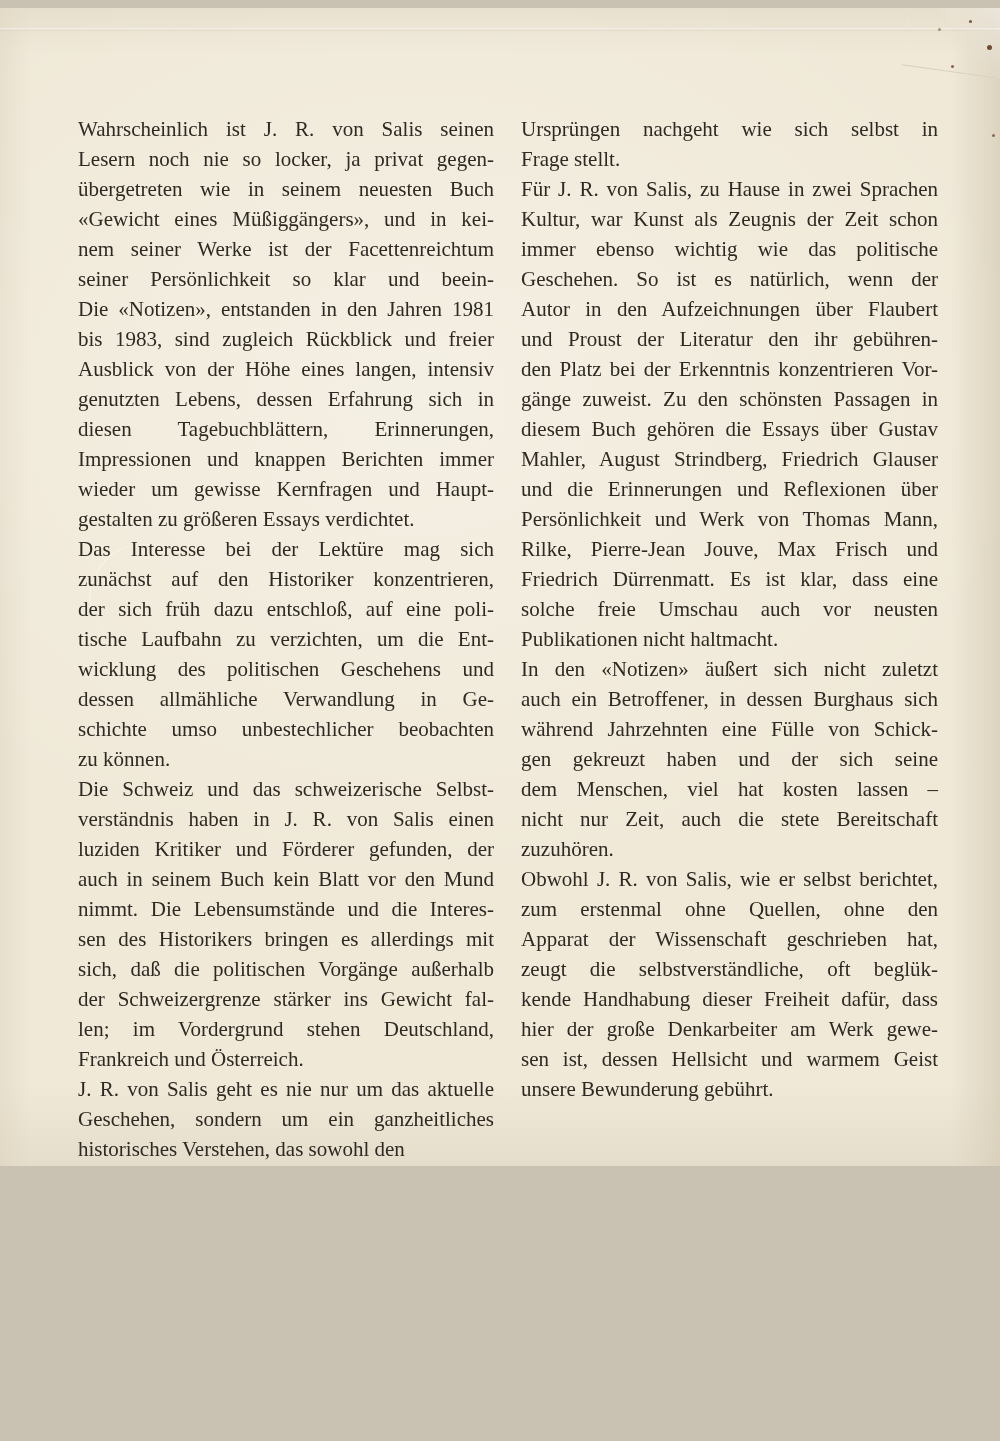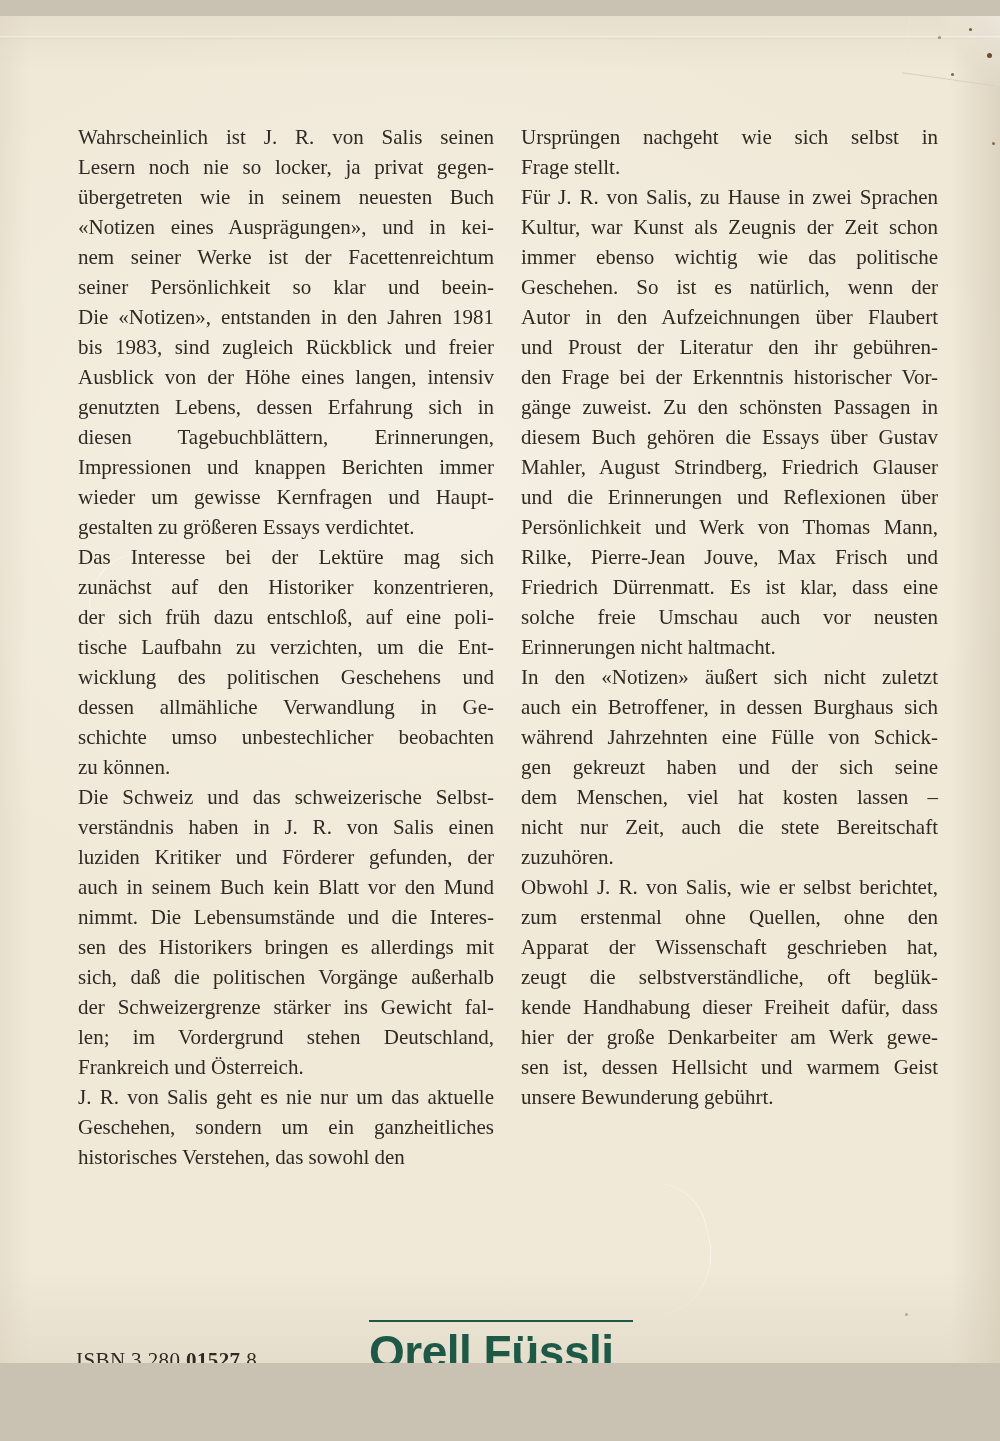--- a/index.html
+++ b/index.html
@@ -1,20 +1,20 @@
 <!DOCTYPE html>
 <html><head>
 <meta charset="utf-8">
 <style>
   html, body { margin: 0; padding: 0; background: #c9c2b2; }
   .page {
     position: relative;
     width: 1000px;
-    height: 1347px;
-    margin: 16px auto;
+    height: 1158px;
+    margin: 8px auto;
     background: #f0e9d8;
     overflow: hidden;
     font-family: "Liberation Serif", serif;
     color: #2e2a23;
   }
   
   .vignette {
     position: absolute; inset: 0; z-index: 0; pointer-events: none;
     background:
       radial-gradient(ellipse 900px 700px at 42% 34%, rgba(255,255,255,0.30), rgba(255,255,255,0) 70%),
@@ -100,21 +100,21 @@
   <div class="corner-fold"></div>
   <div class="specks"></div>
   <div class="scratch"></div>
   <div class="scratch2"></div>
 
   <div class="col col-left">
       <div class="para">
         <div class="line">Wahrscheinlich ist J. R. von Salis seinen</div>
         <div class="line">Lesern noch nie so locker, ja privat gegen-</div>
         <div class="line">übergetreten wie in seinem neuesten Buch</div>
-        <div class="line">«Notizen eines Ausprägungen», und in kei-</div>
+        <div class="line">«Gewicht eines Müßiggängers», und in kei-</div>
         <div class="line">nem seiner Werke ist der Facettenreichtum</div>
         <div class="line">seiner Persönlichkeit so klar und beein-</div>
       </div>
       <div class="para">
         <div class="line">Die «Notizen», entstanden in den Jahren 1981</div>
         <div class="line">bis 1983, sind zugleich Rückblick und freier</div>
         <div class="line">Ausblick von der Höhe eines langen, intensiv</div>
         <div class="line">genutzten Lebens, dessen Erfahrung sich in</div>
         <div class="line">diesen Tagebuchblättern, Erinnerungen,</div>
         <div class="line">Impressionen und knappen Berichten immer</div>
@@ -154,30 +154,30 @@
         <div class="line">Ursprüngen nachgeht wie sich selbst in</div>
         <div class="line para-end">Frage stellt.</div>
       </div>
       <div class="para">
         <div class="line">Für J. R. von Salis, zu Hause in zwei Sprachen</div>
         <div class="line">Kultur, war Kunst als Zeugnis der Zeit schon</div>
         <div class="line">immer ebenso wichtig wie das politische</div>
         <div class="line">Geschehen. So ist es natürlich, wenn der</div>
         <div class="line">Autor in den Aufzeichnungen über Flaubert</div>
         <div class="line">und Proust der Literatur den ihr gebühren-</div>
-        <div class="line">den Frage bei der Erkenntnis historischer Vor-</div>
+        <div class="line">den Platz bei der Erkenntnis konzentrieren Vor-</div>
         <div class="line">gänge zuweist. Zu den schönsten Passagen in</div>
         <div class="line">diesem Buch gehören die Essays über Gustav</div>
         <div class="line">Mahler, August Strindberg, Friedrich Glauser</div>
         <div class="line">und die Erinnerungen und Reflexionen über</div>
         <div class="line">Persönlichkeit und Werk von Thomas Mann,</div>
         <div class="line">Rilke, Pierre-Jean Jouve, Max Frisch und</div>
         <div class="line">Friedrich Dürrenmatt. Es ist klar, dass eine</div>
         <div class="line">solche freie Umschau auch vor neusten</div>
-        <div class="line para-end">Erinnerungen nicht haltmacht.</div>
+        <div class="line para-end">Publikationen nicht haltmacht.</div>
       </div>
       <div class="para">
         <div class="line">In den «Notizen» äußert sich nicht zuletzt</div>
         <div class="line">auch ein Betroffener, in dessen Burghaus sich</div>
         <div class="line">während Jahrzehnten eine Fülle von Schick-</div>
         <div class="line">gen gekreuzt haben und der sich seine</div>
         <div class="line">dem Menschen, viel hat kosten lassen –</div>
         <div class="line">nicht nur Zeit, auch die stete Bereitschaft</div>
         <div class="line para-end">zuzuhören.</div>
       </div>

